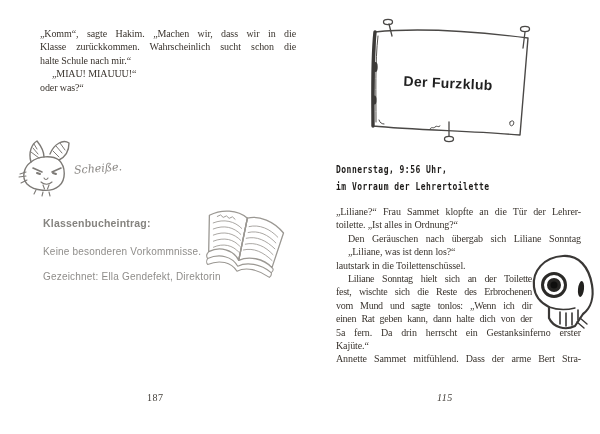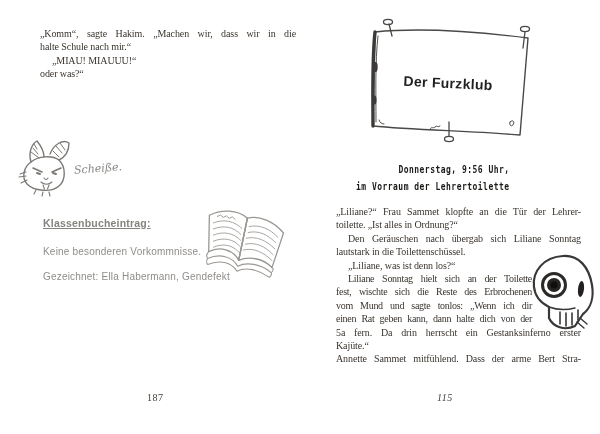--- a/index.html
+++ b/index.html
@@ -13,37 +13,38 @@
   .j{text-align:justify;text-align-last:justify;}
   .i{text-indent:12px;}
   .n{width:196px;letter-spacing:-0.3px;}
   
   .heading{font-family:"DejaVu Sans Mono", monospace;font-weight:bold;font-size:10px;
            letter-spacing:0.6px;color:#1d1b19;transform:scaleX(0.8);transform-origin:0 0;
            line-height:16.5px;white-space:nowrap;}
   
   .logline{font-family:"Liberation Sans", sans-serif;color:#8f8d8a;font-size:10px;
            letter-spacing:0.2px;white-space:nowrap;}
-  .logheading{font-weight:bold;font-size:10.5px;color:#85837f;text-decoration:underline;}
+  .logheading{font-weight:bold;font-size:10.5px;color:#85837f;}
   .handwrite{font-family:"DejaVu Serif", serif;font-style:italic;font-size:11px;
              color:#8b8885;transform:rotate(-4deg);white-space:nowrap;}
   .pagenum{font-size:10px;color:#44403b;letter-spacing:0.5px;}
   .signtext{font-family:"Liberation Sans", sans-serif;font-weight:bold;font-size:14px;
             fill:#1f1f1f;letter-spacing:0.3px;}
   svg{display:block;}
 </style>
 </head>
 <body>
 
 <div id="page">
 
   <div>
 
     <div class="col" style="left:40px;top:27px;width:256px;">
       <div class="line j">„Komm“, sagte Hakim. „Machen wir, dass wir in die</div>
+      <div class="line j">Klasse zurückkommen. Wahrscheinlich sucht schon die</div>
       <div class="line">halte Schule nach mir.“</div>
       <div class="line i">„MIAU! MIAUUU!“</div>
       <div class="line">oder was?“</div>
     </div>
 
     <div class="abs" style="left:16px;top:139px;">
       <svg width="62" height="58" viewBox="0 0 62 58">
         <g fill="none" stroke="#7d7a76" stroke-width="1.4" stroke-linecap="round" stroke-linejoin="round">
 
           <path d="M15,23 C12,13 16,5 21,2 C25,7 28,13 28,18"></path>
@@ -62,21 +63,21 @@
 
           <path d="M10,33 l-6,2 M10,37 l-7,1 M11,41 l-6,3" stroke-width="1.1"></path>
           <path d="M20,51 l-2,4 M27,53 l-1,4 M33,53 l1,4" stroke-width="1.1"></path>
         </g>
       </svg>
     </div>
     <div class="abs handwrite" style="left:74px;top:162px;">Scheiße.</div>
 
     <div class="abs logline logheading" style="left:43px;top:217px;">Klassenbucheintrag:</div>
     <div class="abs logline" style="left:43px;top:246px;">Keine besonderen Vorkommnisse.</div>
-    <div class="abs logline" style="left:43px;top:271px;">Gezeichnet: Ella Habermann, Gendefekt</div>
+    <div class="abs logline" style="left:43px;top:271px;">Gezeichnet: Ella Gendefekt, Direktorin</div>
 
     <div class="abs" style="left:197px;top:206px;">
       <svg width="94" height="80" viewBox="0 0 94 80">
         <g fill="none" stroke="#9b9893" stroke-width="1.3" stroke-linecap="round" stroke-linejoin="round" transform="rotate(9 47 40)">
 
           <path d="M46,12 C35,5 19,7 8,15 L13,51 C23,44 37,45 44,55 Z"></path>
 
           <path d="M46,12 C57,7 73,11 84,21 L78,57 C68,49 53,49 44,55 Z"></path>
 
           <path d="M46,12 L44,55"></path>
@@ -125,33 +126,33 @@
           </g>
 
           <path d="M78,117 c2,-3 3,0 5,-2 c2,-2 3,1 5,-1" stroke-width="1"></path>
           <path d="M158,110 c3,-3 5,0 3,3 c-2,2 -4,0 -3,-3" stroke-width="1"></path>
           <path d="M27,108 c1,3 3,4 5,4" stroke-width="1"></path>
         </g>
         <text class="signtext" x="96" y="76" text-anchor="middle" transform="rotate(2.8 96 72)">Der Furzklub</text>
       </svg>
     </div>
 
-    <div class="col" style="left:356px;top:162px;text-align:right;">
+    <div class="col" style="left:336px;top:162px;">
       <div class="heading">
         <div>Donnerstag, 9:56 Uhr,</div>
         <div>im Vorraum der Lehrertoilette</div>
       </div>
     </div>
 
     <div class="col" style="left:336px;top:205px;width:245px;">
       <div class="line j">„Liliane?“ Frau Sammet klopfte an die Tür der Lehrer-</div>
       <div class="line">toilette. „Ist alles in Ordnung?“</div>
       <div class="line i j">Den Geräuschen nach übergab sich Liliane Sonntag</div>
+      <div class="line i">„Liliane, was ist denn los?“</div>
       <div class="line">lautstark in die Toilettenschüssel.</div>
-      <div class="line i">„Liliane, was ist denn los?“</div>
       <div class="line i j n">Liliane Sonntag hielt sich an der Toilette</div>
       <div class="line j n">fest, wischte sich die Reste des Erbrochenen</div>
       <div class="line j n">vom Mund und sagte tonlos: „Wenn ich dir</div>
       <div class="line j n">einen Rat geben kann, dann halte dich von der</div>
       <div class="line j">5a fern. Da drin herrscht ein Gestanksinferno erster</div>
       <div class="line">Kajüte.“</div>
       <div class="line j">Annette Sammet mitfühlend. Dass der arme Bert Stra-</div>
     </div>
 
     <div class="abs" style="left:527px;top:252px;">

